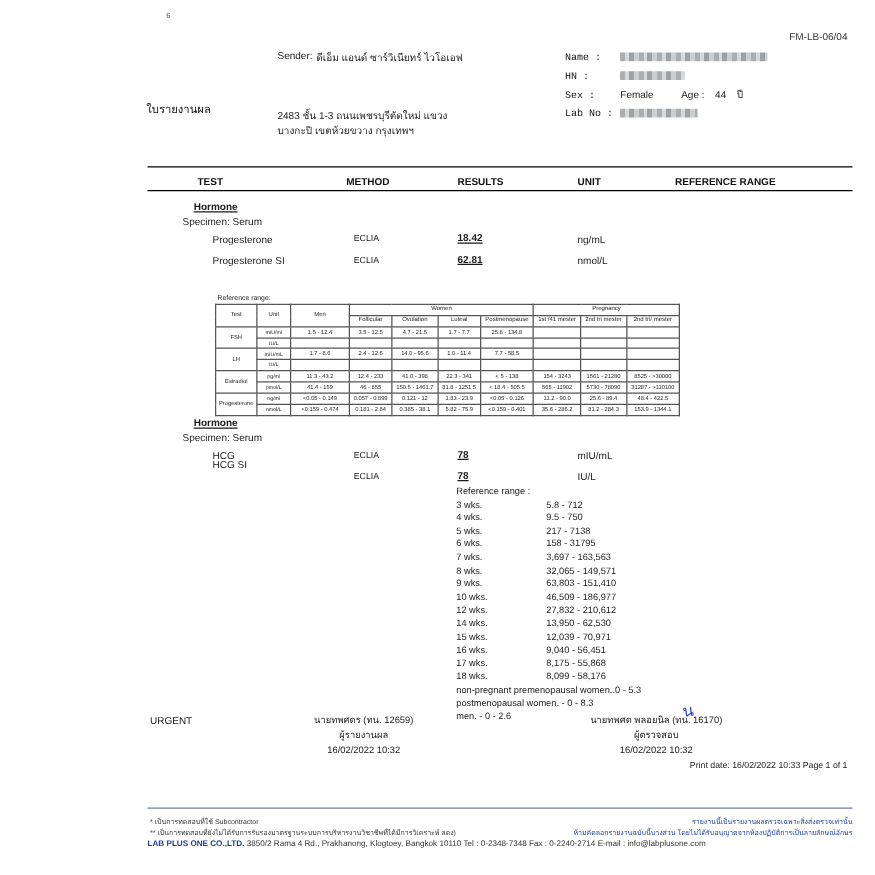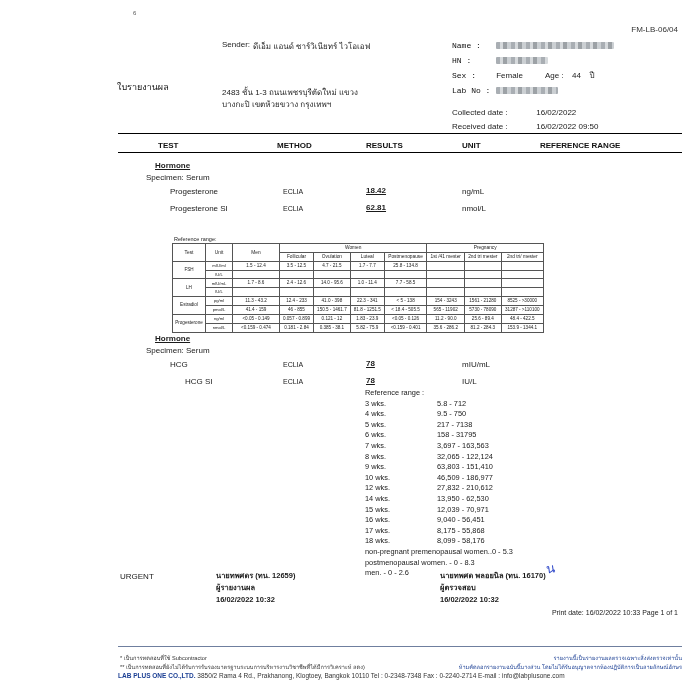--- a/index.html
+++ b/index.html
@@ -84,21 +84,21 @@
   table.ref th{font-size:4.8px;}
   .u-cell{font-size:4.2px;line-height:5.4px;}
 
   
   .hcglist{position:absolute;left:365px;top:388px;font-size:7.4px;line-height:10.6px;}
   .hcglist .t{font-weight:normal;}
   .hcg-k{display:inline-block;width:72px;}
 
   
   .urgent{position:absolute;left:120px;top:572px;font-size:8px;}
-  .sig{position:absolute;font-size:7.5px;line-height:12px;font-weight:bold;}
+  .sig{position:absolute;font-size:7.5px;text-align:center;line-height:12px;}
   .sig-scribble{
     position:absolute;font-family:"DejaVu Serif",serif;color:#2f48c9;font-size:13px;
     transform:rotate(-8deg);
   }
   .printdate{position:absolute;right:22px;top:609px;font-size:7px;}
 
   
   .botline{position:absolute;left:118px;width:564px;border-top:1px solid #6f7f9f;}
   .note{position:absolute;font-size:5.6px;color:#333;line-height:8px;}
   .note-blue{color:#1b3f94;}
@@ -141,30 +141,20 @@
       <span>44</span>
       <span style="display:inline-block;width:4px;"></span>
       <span>ปี</span>
     </div>
     <div class="pat-row">
       <span class="pat-key">Lab No :</span>
       <span class="redacted" style="width:62px;"></span>
     </div>
   </div>
 
-  <div class="date-block">
-    <div>
-      <span class="dt-key">Collected date :</span>
-      <span>16/02/2022</span>
-    </div>
-    <div>
-      <span class="dt-key">Received date :</span>
-      <span>16/02/2022  09:50</span>
-    </div>
-  </div>
 
   <div class="hr" style="top:133px;"></div>
   <div class="colhead" style="left:158px;top:141px;">TEST</div>
   <div class="colhead" style="left:277px;top:141px;">METHOD</div>
   <div class="colhead" style="left:366px;top:141px;">RESULTS</div>
   <div class="colhead" style="left:462px;top:141px;">UNIT</div>
   <div class="colhead" style="left:540px;top:141px;">REFERENCE RANGE</div>
   <div class="hr" style="top:152px;"></div>
 
   <div class="sec-title" style="left:155px;top:161px;">Hormone</div>
@@ -303,33 +293,33 @@
   </div>
 
   <div class="sec-title" style="left:155px;top:334px;">Hormone</div>
   <div class="sec-spec" style="left:146px;top:346px;">Specimen: Serum</div>
 
   <div class="res-name" style="left:170px;top:360px;">HCG</div>
   <div class="res-method" style="left:283px;top:361px;">ECLIA</div>
   <div class="res-value" style="left:366px;top:359px;">78</div>
   <div class="res-unit" style="left:462px;top:360px;">mIU/mL</div>
 
-  <div class="res-name" style="left:170px;top:377px;margin-left:15px;">HCG SI</div>
+  <div class="res-name" style="left:170px;top:367px;">HCG SI</div>
   <div class="res-method" style="left:283px;top:378px;">ECLIA</div>
   <div class="res-value" style="left:366px;top:376px;">78</div>
   <div class="res-unit" style="left:462px;top:377px;">IU/L</div>
 
   <div class="hcglist">
     <div class="t">Reference range :</div>
     <div><span class="hcg-k">3 wks.</span><span>5.8 - 712</span></div>
     <div><span class="hcg-k">4 wks.</span><span>9.5 - 750</span></div>
     <div><span class="hcg-k">5 wks.</span><span>217 - 7138</span></div>
     <div><span class="hcg-k">6 wks.</span><span>158 - 31795</span></div>
     <div><span class="hcg-k">7 wks.</span><span>3,697 - 163,563</span></div>
-    <div><span class="hcg-k">8 wks.</span><span>32,065 - 122,124</span></div>
+    <div><span class="hcg-k">8 wks.</span><span>32,065 - 149,571</span></div>
     <div><span class="hcg-k">9 wks.</span><span>63,803 - 151,410</span></div>
     <div><span class="hcg-k">10 wks.</span><span>46,509 - 186,977</span></div>
     <div><span class="hcg-k">12 wks.</span><span>27,832 - 210,612</span></div>
     <div><span class="hcg-k">14 wks.</span><span>13,950 - 62,530</span></div>
     <div><span class="hcg-k">15 wks.</span><span>12,039 - 70,971</span></div>
     <div><span class="hcg-k">16 wks.</span><span>9,040 - 56,451</span></div>
     <div><span class="hcg-k">17 wks.</span><span>8,175 - 55,868</span></div>
     <div><span class="hcg-k">18 wks.</span><span>8,099 - 58,176</span></div>
     <div><span>non-pregnant premenopausal women.</span><span>.0 - 5.3</span></div>
     <div><span>postmenopausal women</span><span>. - 0 - 8.3</span></div>

